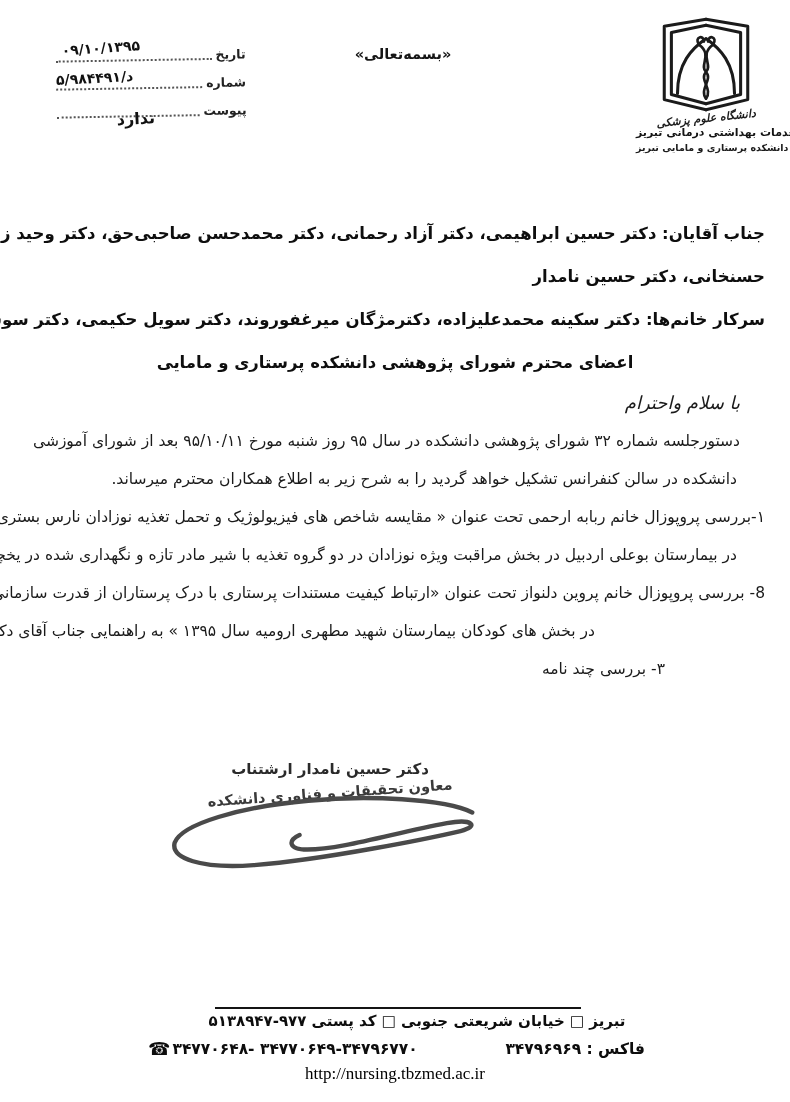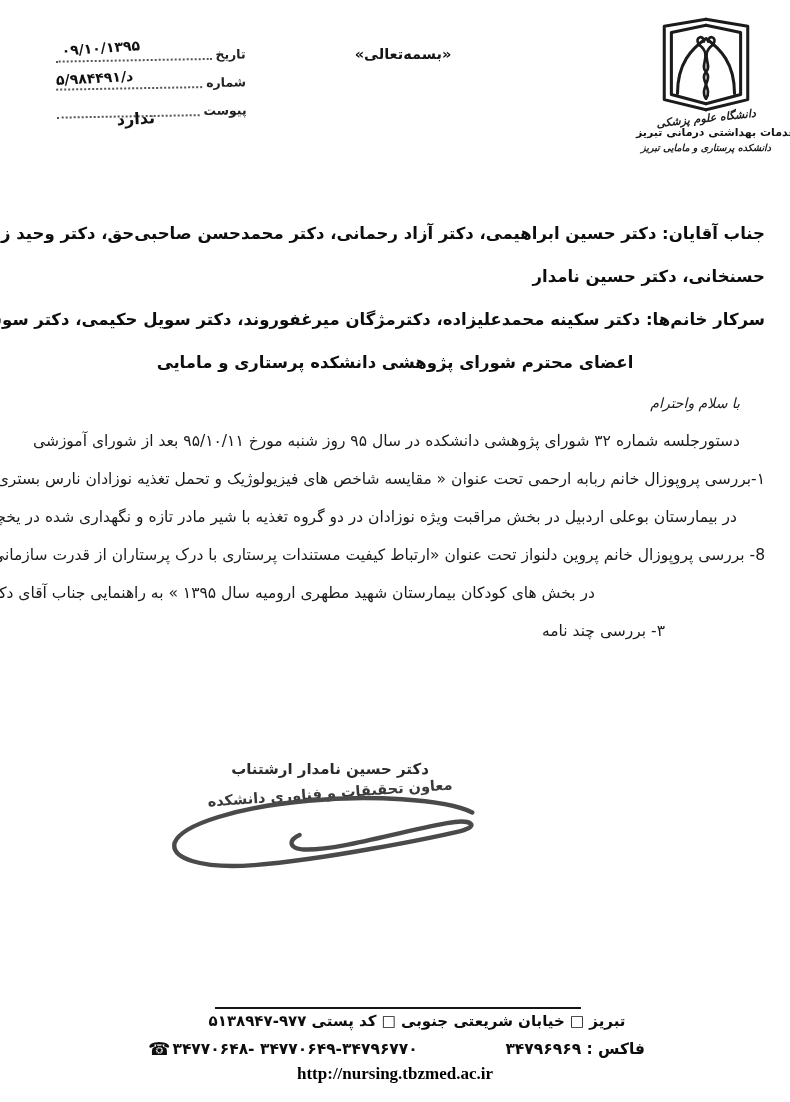--- a/index.html
+++ b/index.html
@@ -18,28 +18,28 @@
   .v-num{left:0px;top:5px;font-size:14px;transform:rotate(-2deg);}
   .v-att{left:60px;top:17px;font-size:16px;transform:rotate(-2deg);}
   
   .besmele{position:absolute;left:323px;top:46px;width:160px;text-align:center;
     font-size:14.5px;font-weight:600;color:#151515;}
   
   .logo{position:absolute;left:636px;top:14px;width:140px;text-align:center;}
   .logo svg{display:block;margin:0 auto;}
   .logo-cap1{font-size:11px;font-style:italic;font-weight:600;color:#1c1c1c;transform:rotate(-6deg);margin-top:-4px;white-space:nowrap;}
   .logo-cap2{font-size:11px;font-weight:700;color:#141414;margin-top:1px;white-space:nowrap;}
-  .logo-cap3{font-size:9.5px;font-style:italic;font-weight:600;color:#1c1c1c;margin-top:3px;white-space:nowrap;}
+  .logo-cap3{font-size:9.5px;font-weight:600;color:#1c1c1c;margin-top:3px;white-space:nowrap;}
   
   .body{position:absolute;left:25px;right:25px;top:212px;direction:rtl;}
   .ln{height:38px;line-height:38px;text-align:right;font-size:15.5px;
       white-space:nowrap;letter-spacing:-0.2px;color:#1a1a1a;}
   .ln-b{height:43px;line-height:43px;font-weight:bold;font-size:16.5px;color:#0e0e0e;}
   .ctr{text-align:center;}
-  .ital{font-style:italic;font-size:14px;}
+  .ital{font-style:italic;font-size:18px;}
   .pr25{padding-right:25px;}
   .pr28{padding-right:28px;}
   .pr100{padding-right:100px;}
   .pr170{padding-right:170px;}
   .pr300{padding-right:300px;}
   
   .sig{position:absolute;left:155px;top:760px;width:350px;}
   .sig-name{text-align:center;font-size:15px;font-weight:600;color:#2a2a2a;direction:rtl;white-space:nowrap;}
   .sig-title{text-align:center;font-size:14.5px;font-weight:600;color:#3a3a3a;direction:rtl;
      transform:rotate(-4deg);margin-top:7px;white-space:nowrap;}
@@ -49,21 +49,21 @@
   .f-address{position:absolute;left:0;right:0;top:1012px;text-align:center;direction:rtl;
      font-size:15px;font-weight:bold;color:#0d0d0d;}
   .f-address .postal{direction:ltr;unicode-bidi:isolate;padding-left:44px;}
   .f-phones{position:absolute;left:148px;top:1040px;width:497px;display:flex;direction:ltr;
      justify-content:space-between;align-items:center;font-size:15.5px;font-weight:bold;color:#0d0d0d;}
   .f-phone-group{display:flex;align-items:center;direction:ltr;}
   .f-phone-icon{font-size:18px;margin-right:2px;line-height:1;}
   .f-phone-nums{direction:ltr;unicode-bidi:isolate;letter-spacing:0.5px;}
   .f-fax{direction:rtl;unicode-bidi:isolate;}
   .f-url{position:absolute;left:0;right:0;top:1064px;text-align:center;
-     font-family:"Liberation Serif",serif;font-size:17px;font-weight:bold;color:#000;}
+     font-family:"Liberation Serif",serif;font-size:17px;font-weight:normal;color:#000;}
 </style>
 </head>
 <body>
 
 <div class="page">
 
   <div class="meta">
     <div class="meta-row">
       <span class="meta-label">تاریخ</span>
       <span class="meta-dots"></span>
@@ -104,20 +104,21 @@
     <div class="logo-cap3">دانشکده پرستاری و مامایی تبریز</div>
   </div>
 
   <div class="body">
     <div class="ln ln-b">جناب آقایان: دکتر حسین ابراهیمی، دکتر آزاد رحمانی، دکتر محمدحسن صاحبی‌حق، دکتر وحید زمان‌زاده، دکتر هادی</div>
     <div class="ln ln-b">حسنخانی، دکتر حسین نامدار</div>
     <div class="ln ln-b">سرکار خانم‌ها: دکتر سکینه محمدعلیزاده، دکترمژگان میرغفوروند، دکتر سویل حکیمی، دکتر سوسن ولیزاده</div>
     <div class="ln ln-b ctr">اعضای محترم شورای پژوهشی دانشکده پرستاری و مامایی</div>
     <div class="ln ital pr25">با سلام واحترام</div>
     <div class="ln pr25">دستورجلسه شماره ۳۲ شورای پژوهشی دانشکده در سال ۹۵ روز شنبه مورخ ۹۵/۱۰/۱۱ بعد از شورای آموزشی</div>
+    <div class="ln pr28">دانشکده در سالن کنفرانس تشکیل خواهد گردید را به شرح زیر به اطلاع همکاران محترم میرساند.</div>
     <div class="ln">۱-بررسی پروپوزال خانم ربابه ارحمی تحت عنوان « مقایسه شاخص های فیزیولوژیک و تحمل تغذیه نوزادان نارس بستری</div>
     <div class="ln pr28">در بیمارستان بوعلی اردبیل  در بخش مراقبت ویژه نوزادان در دو گروه تغذیه با شیر مادر تازه و نگهداری شده در یخچال</div>
     <div class="ln">8- بررسی پروپوزال خانم پروین دلنواز تحت عنوان «ارتباط کیفیت مستندات پرستاری با درک پرستاران از قدرت سازمانی</div>
     <div class="ln pr170">در بخش های کودکان بیمارستان شهید مطهری ارومیه سال ۱۳۹۵ » به راهنمایی جناب آقای دکتر محمد ارشدی</div>
     <div class="ln pr100">۳- بررسی چند نامه</div>
   </div>
 
   <div class="sig">
     <div class="sig-name">دکتر حسین نامدار ارشتناب</div>
     <div class="sig-title">معاون تحقیقات و فناوری دانشکده</div>

